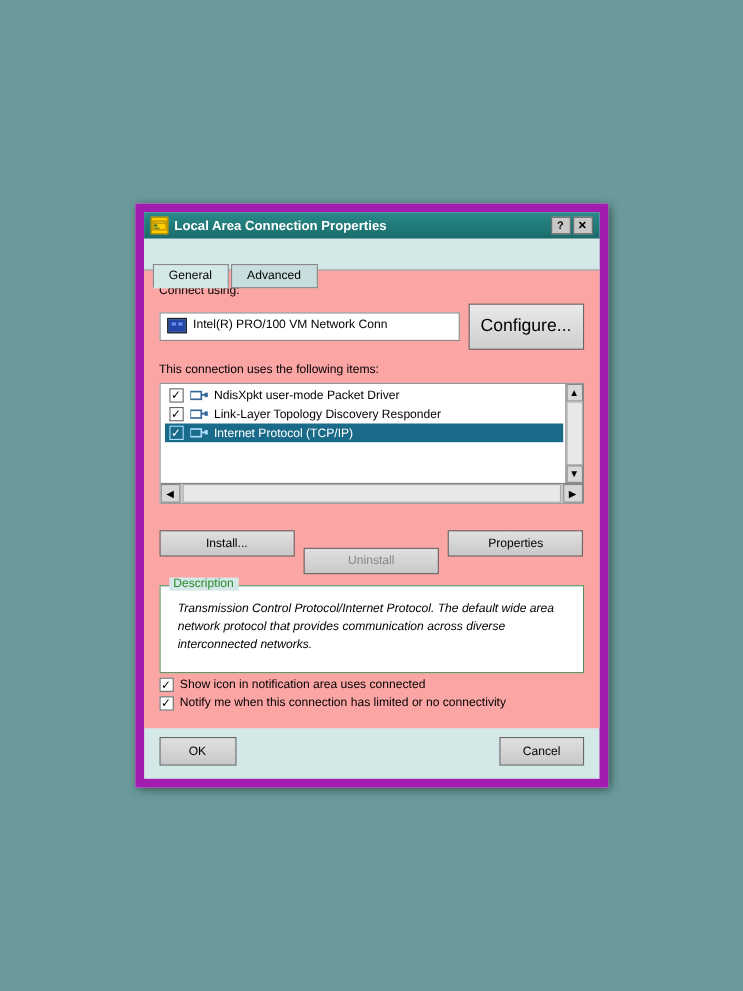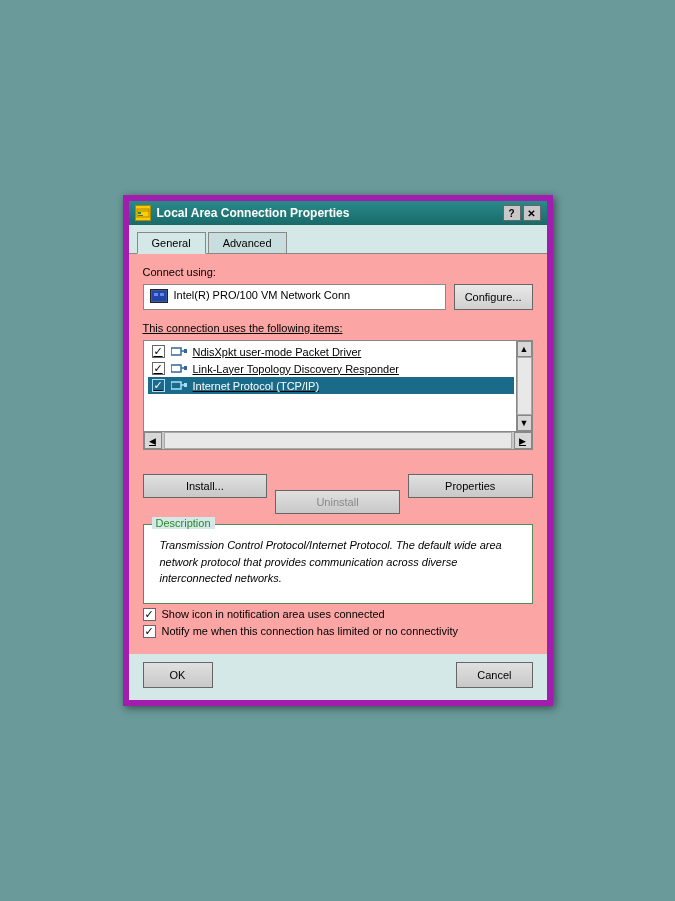--- a/index.html
+++ b/index.html
@@ -9,21 +9,21 @@
       justify-content: center;
       align-items: center;
       min-height: 100vh;
       font-family: 'Tahoma', 'Arial', sans-serif;
       font-size: 11px;
     }
 
     .window {
       width: 430px;
       background: #d4e8e8;
-      border: 6px solid #a21caf;
+      border: 8px solid #a21caf;
       box-shadow: 2px 2px 8px rgba(0,0,0,0.5);
     }
 
     .title-bar {
       background: linear-gradient(to bottom, #2a8a8a, #1a6a6a);
       color: white;
       padding: 4px 6px;
       display: flex;
       align-items: center;
       justify-content: space-between;
@@ -77,21 +77,21 @@
       border-bottom: 1px solid #888;
     }
 
     .tab {
       padding: 4px 14px;
       border: 1px solid #888;
       background: #c8dede;
       cursor: pointer;
       font-size: 11px;
       position: relative;
-      top: 1px;
+      top: 17px;
       margin-right: 2px;
     }
 
     .tab.active {
       background: #d4e8e8;
       border-bottom: 1px solid #d4e8e8;
       z-index: 1;
       font-weight: normal;
     }
 
@@ -133,28 +133,27 @@
       display: flex;
       align-items: center;
       justify-content: center;
     }
 
     .configure-btn {
       padding: 3px 10px;
       border: 1px solid #666;
       background: linear-gradient(to bottom, #e8e8e8, #d0d0d0);
       cursor: pointer;
-      font-size: 11px;
-      height: 26px;
+      font-size: 16px;
+      height: 42px;
       white-space: nowrap;
     }
 
     .items-section {
       margin-bottom: 24px;
-      text-decoration: underline;
     }
 
     .items-list-container {
       border: 1px solid #888;
       background: white;
       height: 110px;
       position: relative;
       display: flex;
       flex-direction: column;
     }

